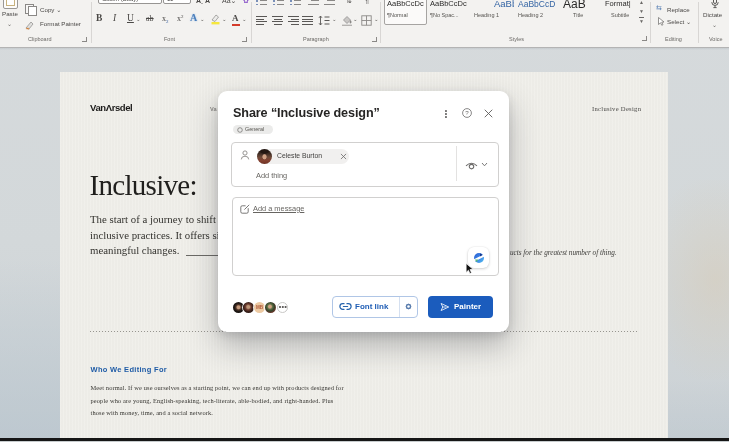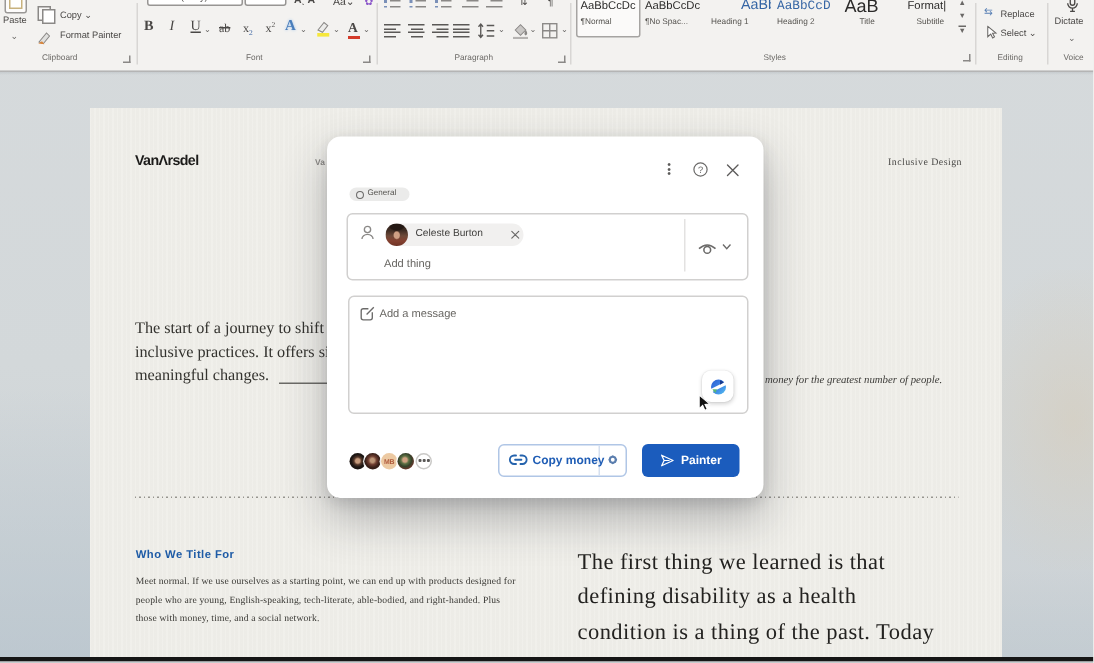--- a/index.html
+++ b/index.html
@@ -155,21 +155,21 @@
       </div>
     <div class="stile" style="left:430px;">
         <span class="ssmp" style="font-size:7.5px;color:#2b2a29;">AaBbCcDc</span>
         <span class="slab">¶No Spac...</span>
       </div>
     <div class="stile" style="left:474px;">
         <span class="ssmp" style="font-size:9.5px;color:#3565a4;margin-left:20px;">AaBbC(</span>
         <span class="slab">Heading 1</span>
       </div>
     <div class="stile" style="left:518px;">
-        <span class="ssmp" style="font-size:8.5px;color:#3565a4;font-family:Liberation Mono, monospace;">AaBbCcD</span>
+        <span class="ssmp" style="font-size:8.5px;color:#3565a4;">AaBbCcD</span>
         <span class="slab">Heading 2</span>
       </div>
     <div class="stile" style="left:563px;width:34px;">
         <span class="ssmp" style="font-size:12px;color:#2b2a29;">AaB</span>
         <span class="slab" style="margin-left:10px;">Title</span>
       </div>
     <div class="stile" style="left:605px;">
         <span class="ssmp" style="font-size:7.5px;color:#2b2a29;">Format|</span>
         <span class="slab" style="margin-left:6px;">Subtitle</span>
       </div>
@@ -193,47 +193,44 @@
     <div class="ric" style="left:712px;top:21px;font-size:6px;color:#6a6866;">⌄</div>
   </div>
   <div id="page">
 
     <div class="abs" style="left:0;top:0;width:608px;height:366px;background:repeating-linear-gradient(90deg,rgba(255,255,255,0.10) 0 1px,rgba(0,0,0,0.006) 1px 3px);"></div>
 
     <div class="abs" style="left:30px;top:31.3px;font-size:9.5px;font-weight:bold;color:#1c1b1a;letter-spacing:-0.4px;line-height:9.5px;">VanΛrsdel</div>
     <div class="abs" style="left:150px;top:34px;font-size:5.6px;font-weight:bold;color:#8a8885;">Va</div>
     <div class="abs serif" style="left:532px;top:33px;font-size:6.6px;color:#4b4a48;letter-spacing:0.3px;">Inclusive Design</div>
 
+    <div class="abs serif" style="left:29.5px;top:96.5px;font-size:29px;color:#201f1d;letter-spacing:-0.7px;">Inclusive:</div>
 
     <div class="abs serif" style="left:30px;top:140px;font-size:10.8px;line-height:15.7px;color:#34332f;white-space:nowrap;">
       The start of a journey to shift how we design<br>
       inclusive practices. It offers simple guidance<br>
       meaningful changes.
     </div>
     <div class="abs" style="left:126px;top:182.5px;width:100px;height:1px;background:#6b6a66;"></div>
 
-    <div class="abs serif" style="left:450px;top:177px;font-size:7.2px;font-style:italic;color:#3c3b38;white-space:nowrap;">money for the greatest number of people.</div>
+    <div class="abs serif" style="left:450px;top:177px;font-size:7.2px;font-style:italic;color:#3c3b38;white-space:nowrap;">ucts for the greatest number of thing.</div>
 
     <div class="abs" style="left:30px;top:259px;width:549px;height:1px;background-image:repeating-linear-gradient(90deg,#97958f 0 1px,transparent 1px 3px);"></div>
 
-    <div class="abs" style="left:30.5px;top:292.7px;font-size:7.5px;letter-spacing:0.3px;font-weight:bold;color:#1e5ba6;">Who We Title For</div>
+    <div class="abs" style="left:30.5px;top:292.7px;font-size:7.5px;letter-spacing:0.3px;font-weight:bold;color:#1e5ba6;">Who We Editing For</div>
     <div class="abs serif" style="left:30.5px;top:310.3px;font-size:6.4px;letter-spacing:0.12px;line-height:12.2px;color:#383733;white-space:nowrap;">
       Meet normal. If we use ourselves as a starting point, we can end up with products designed for<br>
       people who are young, English-speaking, tech-literate, able-bodied, and right-handed. Plus<br>
       those with money, time, and a social network.
     </div>
 
-    <div class="abs serif" style="left:325px;top:292px;font-size:15px;letter-spacing:0.3px;line-height:23.3px;color:#232220;white-space:nowrap;">
-      The first thing we learned is that<br>
-      defining disability as a health<br>
-      condition is a thing of the past. Today
-    </div>
   </div>
   <div id="dialog">
 
+    <div class="abs" style="left:15px;top:15px;font-size:12.6px;font-weight:bold;color:#262524;letter-spacing:-0.1px;">Share “Inclusive design”</div>
     <div class="abs" style="left:226.5px;top:17.5px;width:3px;text-align:center;font-size:7px;color:#5c5b5a;line-height:3.2px;">•<br>•<br>•</div>
     <svg class="abs" style="left:244px;top:17px;" width="10" height="10" viewBox="0 0 10 10">
       <circle cx="5" cy="5" r="4.4" fill="none" stroke="#6b6a69" stroke-width="0.8"></circle>
       <text x="5" y="7.2" text-anchor="middle" font-size="6.2" fill="#6b6a69" font-family="Liberation Sans">?</text>
     </svg>
     <svg class="abs" style="left:265.5px;top:17.5px;" width="9" height="9" viewBox="0 0 9 9">
       <path d="M1 1 L8 8 M8 1 L1 8" stroke="#5c5b5a" stroke-width="0.9" stroke-linecap="round"></path>
     </svg>
 
     <div class="abs" style="left:15px;top:33.5px;width:40px;height:9px;border-radius:4.5px;background:#ebebea;"></div>
@@ -261,21 +258,21 @@
     </svg>
     <svg class="abs" style="left:262.5px;top:71px;" width="7" height="5" viewBox="0 0 7 5">
       <path d="M1 1 L3.5 3.8 L6 1" fill="none" stroke="#6b6a69" stroke-width="0.9"></path>
     </svg>
 
     <div class="abs" style="left:14px;top:105.5px;width:265px;height:77px;border:1px solid #d1d0cf;border-radius:4px;background:#fff;"></div>
     <svg class="abs" style="left:22px;top:112.5px;" width="10" height="10" viewBox="0 0 10 10">
       <path d="M8.2 4.2 V7.8 A1.4 1.4 0 0 1 6.8 9.2 H2.2 A1.4 1.4 0 0 1 0.8 7.8 V3.2 A1.4 1.4 0 0 1 2.2 1.8 H5.6" fill="none" stroke="#6b6a69" stroke-width="0.9"></path>
       <path d="M4.4 5.6 L9.2 0.8" stroke="#6b6a69" stroke-width="0.9"></path>
     </svg>
-    <div class="abs" style="left:35px;top:112.5px;font-size:7.4px;color:#676561;">Add a message</div>
+    <div class="abs" style="left:35px;top:112.5px;font-size:7.4px;color:#676561;text-decoration:underline;">Add a message</div>
     <div class="abs" style="left:250px;top:156px;width:20.5px;height:21px;border-radius:6px;background:#fff;box-shadow:0 1px 3px rgba(0,0,0,0.18),0 0 0 0.5px rgba(0,0,0,0.04);"></div>
     <svg class="abs" style="left:254.5px;top:160.5px;" width="12" height="12" viewBox="0 0 24 24">
       <defs>
         <linearGradient id="cpl" x1="0" y1="0" x2="1" y2="1">
           <stop offset="0" stop-color="#2a5fd0"></stop>
             <stop offset="0.55" stop-color="#3f86e8"></stop>
             <stop offset="1" stop-color="#55c4ee"></stop>
         </linearGradient>
       </defs>
       <circle cx="12" cy="12" r="10" fill="url(#cpl)"></circle>
@@ -294,21 +291,21 @@
     <div class="abs" style="left:36px;top:210.7px;width:11px;text-align:center;font-size:4.6px;font-weight:bold;color:#b05a3c;line-height:11px;">MB</div>
     <div class="av" style="left:47px;background:radial-gradient(circle at 45% 42%,#cfa181 0 16%,#5d7044 30%,#35422a 50%,#6e352a 74%,#48231c 100%);"></div>
     <div class="av" style="left:59px;background:#fff;border:0.8px solid #c9c8c6;box-sizing:border-box;"></div>
     <div class="abs" style="left:61.2px;top:215.4px;width:1.4px;height:1.4px;border-radius:50%;background:#5a5856;box-shadow:2.8px 0 0 #5a5856,5.6px 0 0 #5a5856;"></div>
 
     <div class="abs" style="left:114px;top:205px;width:86px;height:21.5px;border:1px solid #b0c6e6;border-radius:4px;background:#fff;box-sizing:border-box;"></div>
     <div class="abs" style="left:180.5px;top:206px;width:1px;height:19.5px;background:#d5e0f0;"></div>
     <svg class="abs" style="left:121px;top:211px;" width="13" height="9" viewBox="0 0 16 11">
       <path d="M6.2 2 H4.6 a3.5 3.5 0 0 0 0 7 H6.2 M9.8 2 h1.6 a3.5 3.5 0 0 1 0 7 H9.8 M5.4 5.5 H10.6" fill="none" stroke="#2563ad" stroke-width="1.5" stroke-linecap="round"></path>
     </svg>
-    <div class="abs" style="left:137px;top:211px;font-size:8px;font-weight:bold;color:#1f5db5;line-height:9px;">Copy money</div>
+    <div class="abs" style="left:137px;top:211px;font-size:8px;font-weight:bold;color:#1f5db5;line-height:9px;">Font link</div>
     <svg class="abs" style="left:186px;top:211px;" width="9" height="9" viewBox="0 0 12 12">
       <rect x="2.8" y="2.8" width="6.4" height="6.4" rx="1.6" fill="#5b7eae"></rect>
       <rect x="2.8" y="2.8" width="6.4" height="6.4" rx="1.6" fill="#5b7eae" transform="rotate(45 6 6)"></rect>
       <circle cx="6" cy="6" r="1.7" fill="#fff"></circle>
     </svg>
 
     <div class="abs" style="left:210px;top:204.5px;width:64.5px;height:22px;border-radius:4px;background:#1b5cbd;"></div>
     <svg class="abs" style="left:222px;top:211px;" width="10" height="10" viewBox="0 0 11 11">
       <path d="M1.2 1.6 L9.6 5.5 L1.2 9.4 L3 5.5 Z M3 5.5 H7" fill="none" stroke="#fff" stroke-width="0.9" stroke-linejoin="round"></path>
     </svg>

